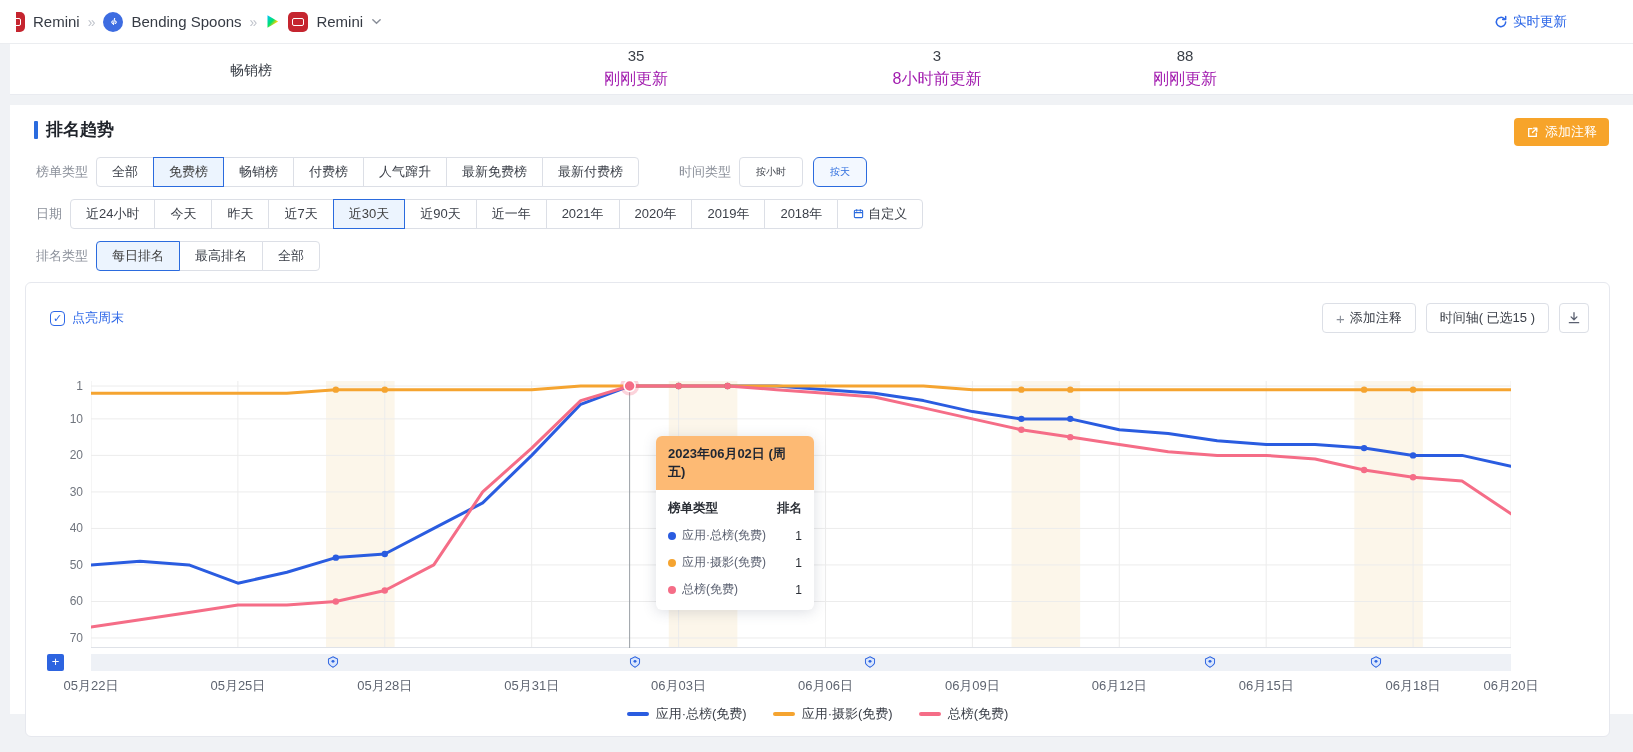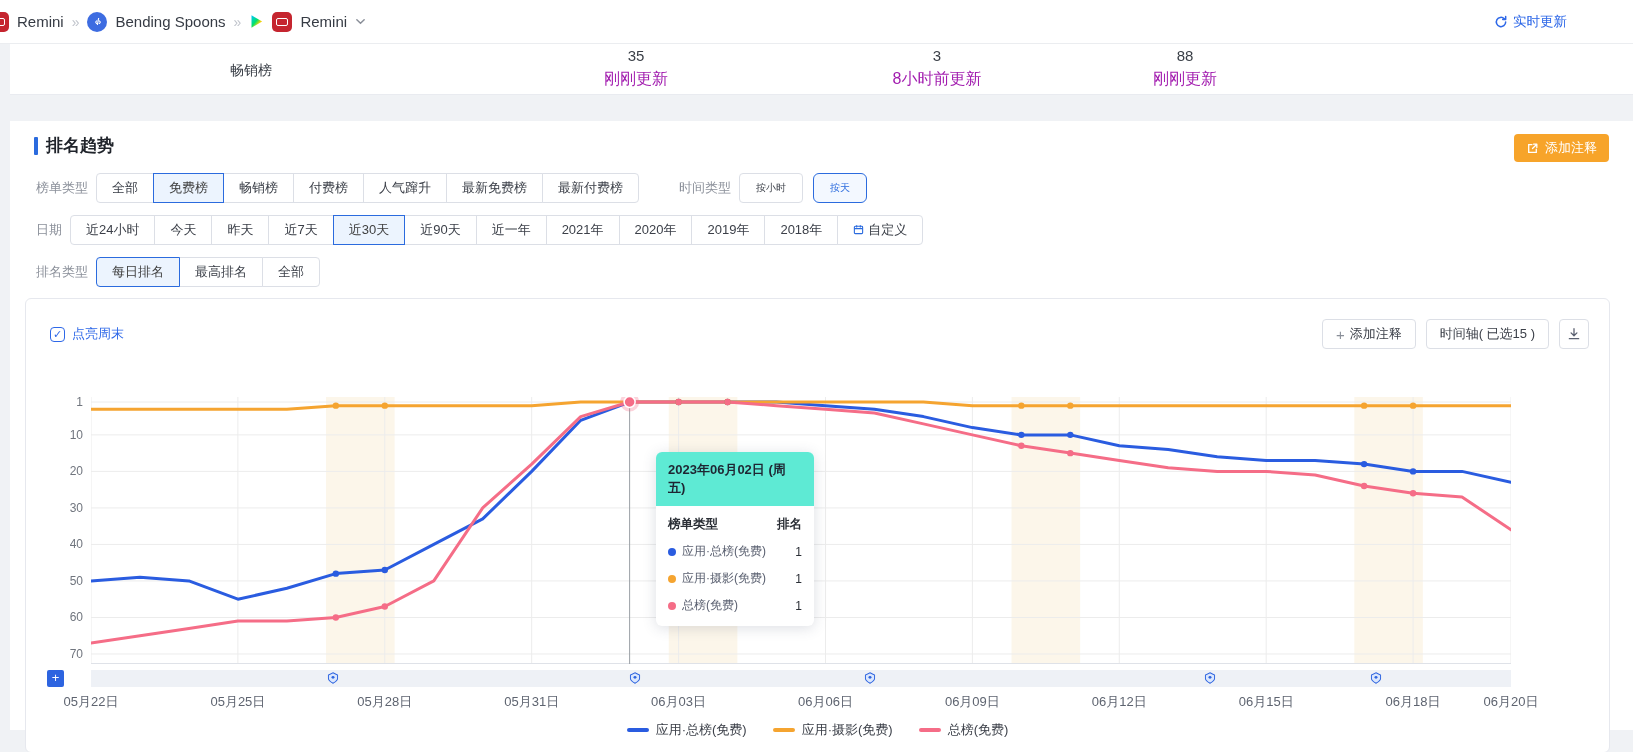--- a/index.html
+++ b/index.html
@@ -1,38 +1,38 @@
 <!DOCTYPE html>
 <html><head>
 <meta charset="utf-8">
 <style>
   * { margin:0; padding:0; box-sizing:border-box; }
   html,body { width:1633px; height:752px; overflow:hidden; }
   body { background:#f0f2f5; font-family:"Liberation Sans","DejaVu Sans",sans-serif; color:#333; font-size:13px; }
 
   
-  .navbar { height:44px; background:#fff; border-bottom:1px solid #ebedf0; display:flex; align-items:center; justify-content:space-between; padding:0 18px 0 0; }
+  .navbar { height:44px; background:#fff; border-bottom:1px solid #ebedf0; display:flex; align-items:center; justify-content:space-between; padding:0 18px 0 16px; }
   .crumbs { display:flex; align-items:center; gap:8px; overflow:hidden; font-size:15px; color:#363b44; }
   .app-sq { width:20px; height:20px; border-radius:5px; background:#c5252f; display:inline-flex; align-items:center; justify-content:center; flex:none; }
   .app-sq .frame { width:12px; height:8px; border:1.2px solid #fff; border-radius:2px; }
   .first-sq { margin-left:-11px; }
   .crumb-sep { color:#c0c4cc; font-size:14px; }
   .dev-circle { width:20px; height:20px; border-radius:50%; background:#3d6ce1; color:#fff; display:inline-flex; align-items:center; justify-content:center; font-size:9px; font-weight:bold; letter-spacing:-1px; flex:none; }
   .refresh-link { color:#2e68e8; font-size:13.5px; display:flex; align-items:center; gap:5px; cursor:pointer; white-space:nowrap; margin-right:48px; }
 
   
   .stats-strip { margin-left:10px; height:51px; background:#fff; position:relative; border-bottom:1px solid #e9ebf0; }
   .stats-label { position:absolute; left:220px; top:18px; font-size:14px; color:#3a3f47; }
   .stat { position:absolute; text-align:center; transform:translateX(-50%); }
   .stat .num { font-size:15px; color:#3a3f47; line-height:18px; }
   .stat .cap { font-size:16px; color:#a21caf; margin-top:4px; }
   .stat1 { left:582px; top:3px;margin-left:44px; } .stat2 { left:927px; top:3px; } .stat3 { left:1175px; top:3px; }
 
   
-  .main { margin-left:10px; margin-top:26px; background:#fff; height:609px; position:relative; }
+  .main { margin-left:10px; margin-top:10px; background:#fff; height:609px; position:relative; }
   .section-head { display:flex; justify-content:space-between; align-items:flex-start; padding:13px 24px 0 24px; height:40px; }
   .sec-title { display:flex; align-items:center; gap:8px; font-size:17px; font-weight:bold; color:#20242b; }
   .sec-bar { width:4px; height:18px; background:#2b6bde; border-radius:1px; }
   .export-btn { background:#f7a42a; color:#fff; border:none; height:28px; padding:0 12px; border-radius:4px; font-size:13px; display:flex; align-items:center; gap:6px; cursor:pointer; }
 
   .filter-row { display:flex; align-items:center; margin:12px 0 0 26px; height:30px; }
   .f-label { color:#8b909a; font-size:13px; margin-right:8px; }
   .btn-group { display:flex; }
   .seg-btn { background:#fff; border:1px solid #dcdfe6; height:30px; line-height:28px; padding:0 15px; font-size:13px; color:#3c4049; margin-left:-1px; cursor:pointer; white-space:nowrap; position:relative; }
   .btn-group .seg-btn:first-child { border-radius:4px 0 0 4px; margin-left:0; }
@@ -56,21 +56,21 @@
 
   .plot { position:absolute; left:65px; top:98px; width:1420px; height:267px; }
   .plot svg { position:absolute; left:0; top:0; }
   .ylab { position:absolute; left:-40px; width:32px; text-align:right; font-size:12px; color:#70757e; }
   .watermark { position:absolute; left:8px; top:178px; display:flex; align-items:center; gap:8px; opacity:.85; pointer-events:none; }
   .wm-circle { width:28px; height:28px; border-radius:50%; border:3px solid #e2e6ec; position:relative; }
   .wm-circle:after { content:""; position:absolute; left:6px; top:6px; width:10px; height:10px; border-radius:50%; background:#e2e6ec; }
   .wm-text { font-size:26px; font-weight:bold; color:#e4e8ee; letter-spacing:4px; }
 
   .tooltip { position:absolute; left:565px; top:55px; width:158px; background:#fff; border-radius:6px; box-shadow:0 2px 14px rgba(60,70,100,.18); z-index:6; overflow:hidden; }
-  .tt-head { background:#5eead4; padding:9px 12px; font-size:13px; font-weight:bold; color:#1f2633; }
+  .tt-head { background:#fdba74; padding:9px 12px; font-size:13px; font-weight:bold; color:#1f2633; }
   .tt-body { padding:10px 12px 12px 12px; }
   .tt-cols { display:flex; justify-content:space-between; font-size:12.5px; font-weight:bold; color:#2b2f36; margin-bottom:4px; }
   .tt-row { display:flex; align-items:center; margin-top:10px; font-size:12px; color:#5a6070; }
   .tt-dot { width:8px; height:8px; border-radius:50%; margin-right:6px; flex:none; }
   .tt-name { flex:1; }
   .tt-val { color:#2b2f36; }
 
   .tl-plus { position:absolute; left:21px; top:371px; width:17px; height:17px; background:#2d64e0; color:#fff; font-size:13px; line-height:16px; text-align:center; border-radius:2px; cursor:pointer; }
   .tl-bar { position:absolute; left:65px; top:371px; width:1420px; height:17px; background:#eef1f6; }
   .tl-marker { position:absolute; top:2px; transform:translateX(-50%); cursor:pointer; }

